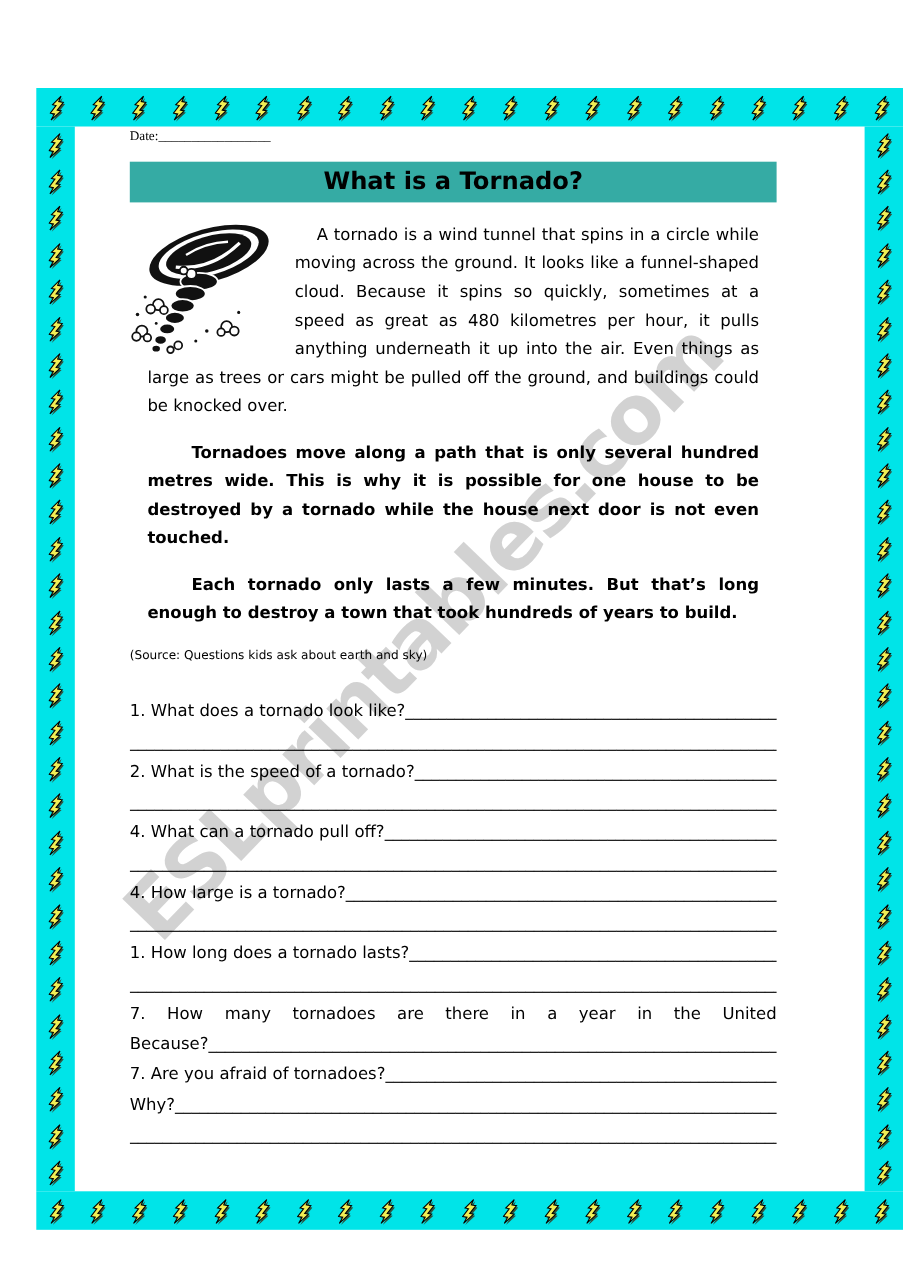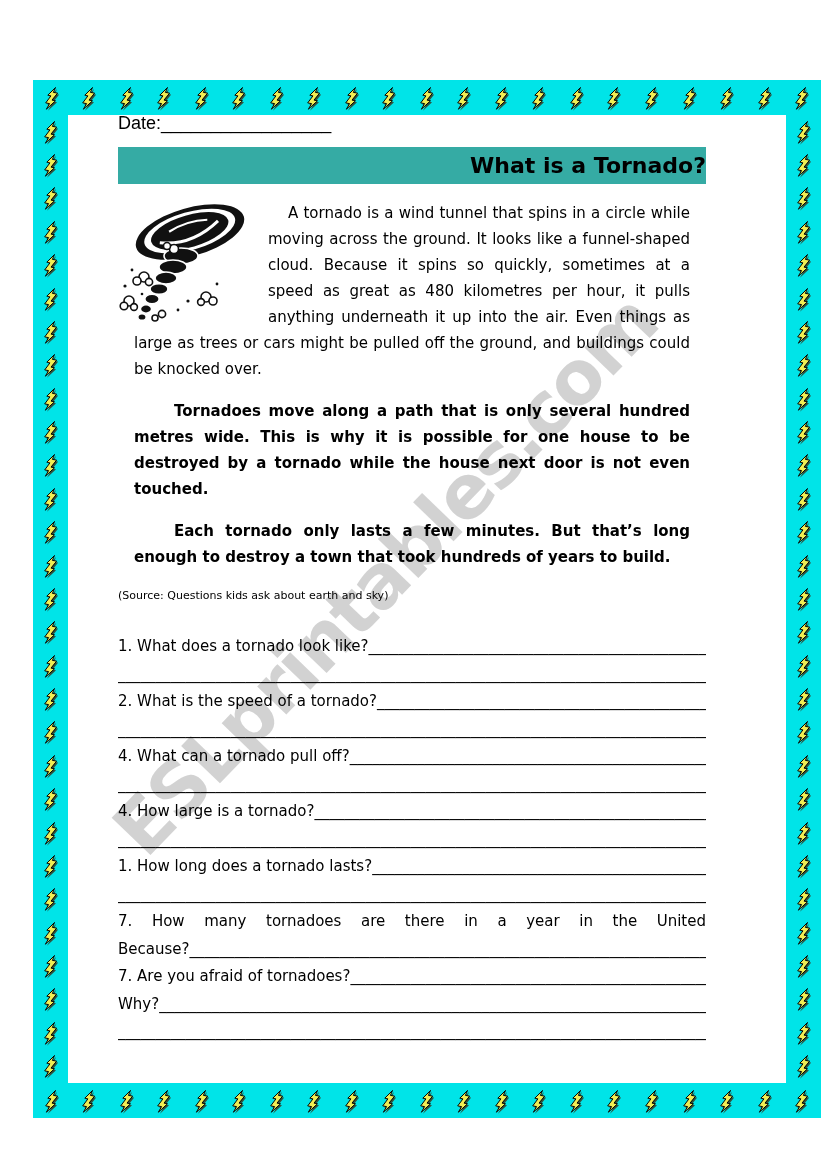--- a/index.html
+++ b/index.html
@@ -13,26 +13,26 @@
     position:absolute; left:-15px; top:538px; width:800px; height:74px;
     line-height:74px; text-align:center; font-size:74px; font-weight:bold;
     color:var(--wm,#c8c8c8); opacity:.8; letter-spacing:-2px;
     transform:rotate(-46deg); transform-origin:center;
     z-index:1; pointer-events:none; white-space:nowrap;
   }
 
   
   .content { position:absolute; left:118px; top:112px; width:588px; z-index:2; }
 
-  .date-row { font-family:Liberation Sans, sans-serif; font-size:18px; line-height:22px; white-space:nowrap; }
+  .date-row { font-family:Liberation Serif, serif; font-size:12px; line-height:22px; white-space:nowrap; }
   .date-blank { letter-spacing:0; }
 
   .title-bar {
     margin-top:13px; height:37px; background:var(--teal,#35aba4);
-    text-align:right; font-weight:bold; font-size:22px; line-height:37px;
+    text-align:center; font-weight:bold; font-size:22px; line-height:37px;
   }
 
   .article { margin-top:9px; font-size:15px; line-height:26px; text-align:justify; }
   .tornado-float { float:left; width:138px; height:122px; margin:2px 12px 2px 0; }
   .article p { margin:16px; }
   .p-first { text-indent:20px; }
   .p-indent { text-indent:40px;font-weight:bold; }
   .source-line { font-size:11px; line-height:15px; text-align:left; margin-top:18px; }
 
   .questions { margin-top:30px; font-size:15px; line-height:27.5px; }

